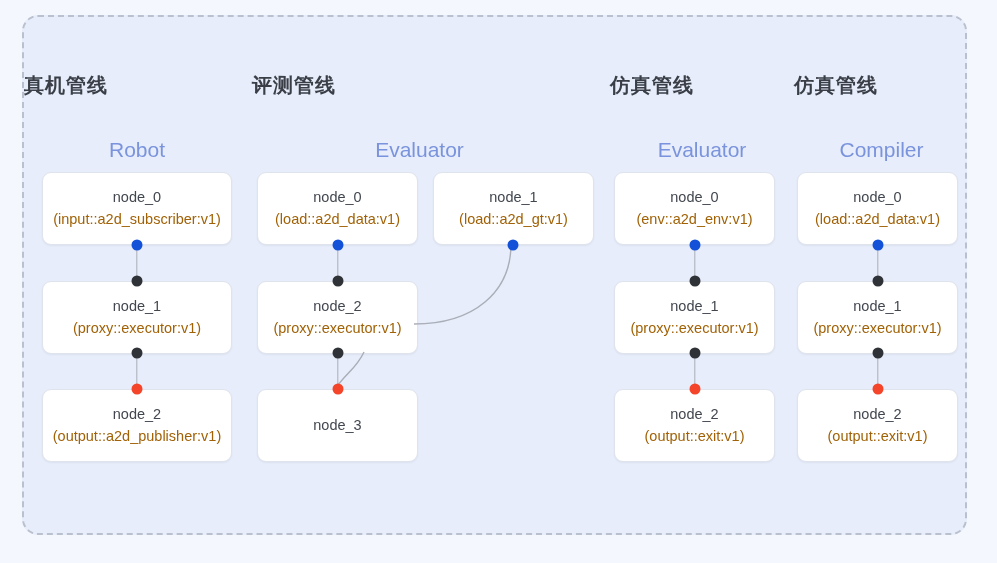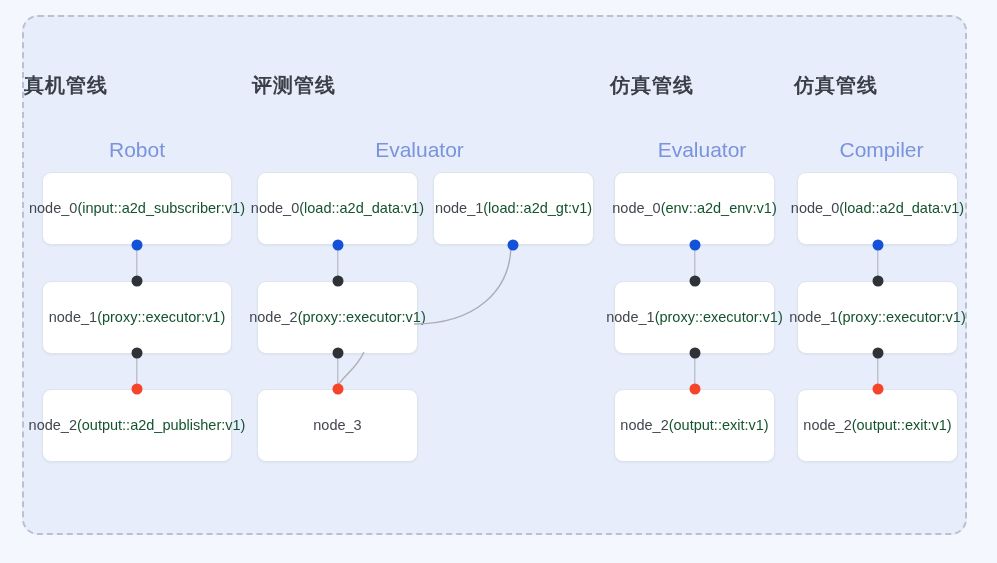--- a/index.html
+++ b/index.html
@@ -56,34 +56,34 @@
   }
   
   .node {
     position: absolute;
     box-sizing: border-box;
     background: #ffffff;
     border: 1px solid #dfe3ec;
     border-radius: 9px;
     box-shadow: 0 1px 2px rgba(40,50,80,0.06);
     display: flex;
-    flex-direction: row;
+    flex-direction: column;
     align-items: center;
     justify-content: center;
     height: 73px;
   }
   .node-title {
     font-size: 14.5px;
     color: #42474f;
     line-height: 1.45;
     white-space: nowrap;
   }
   .node-sub {
     font-size: 14.5px;
-    color: #14532d;
+    color: #a16207;
     line-height: 1.45;
     white-space: nowrap;
   }
   
   .port {
     position: absolute;
     width: 11px;
     height: 11px;
     border-radius: 50%;
     transform: translate(-50%, -50%);

